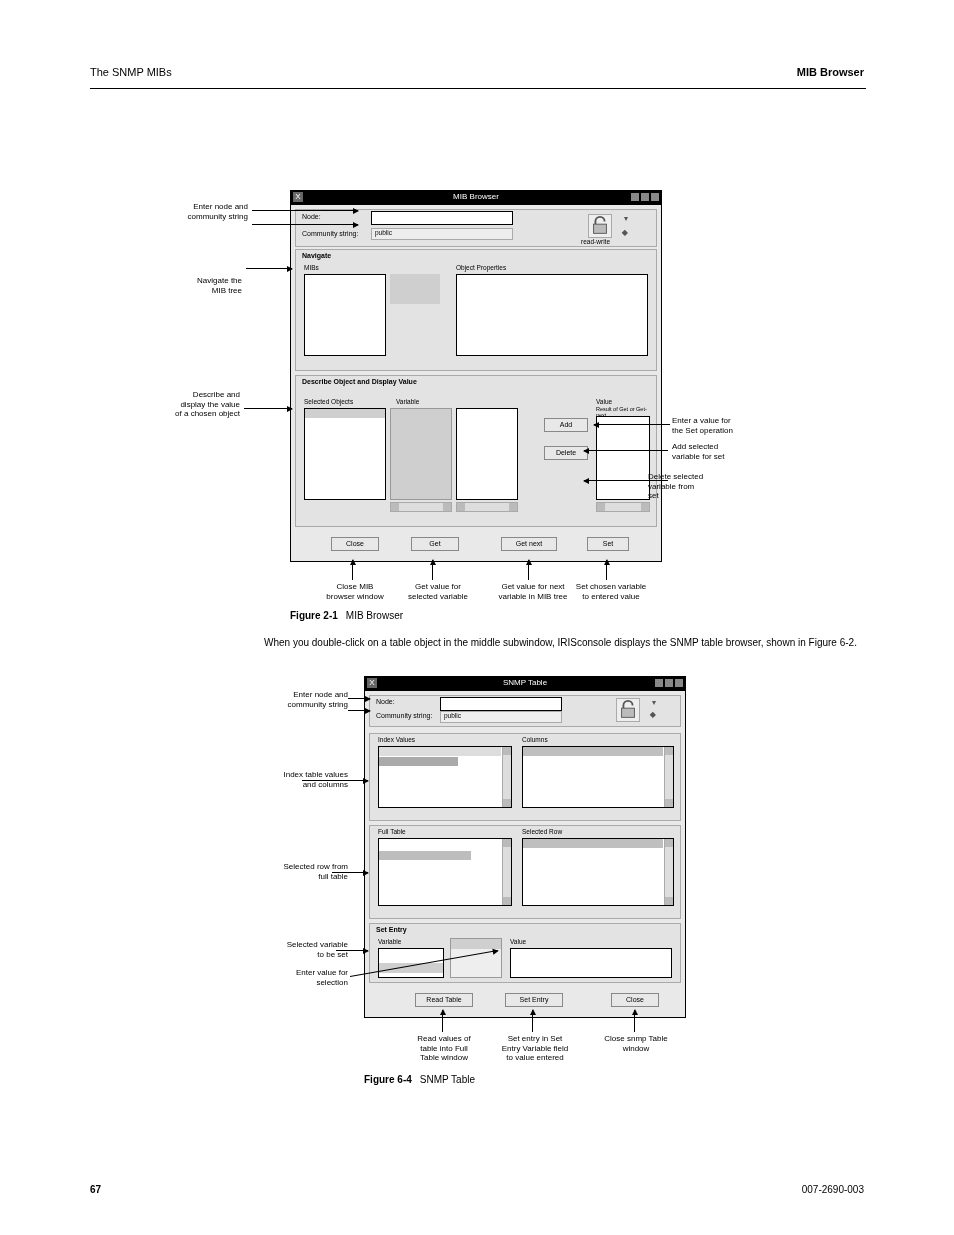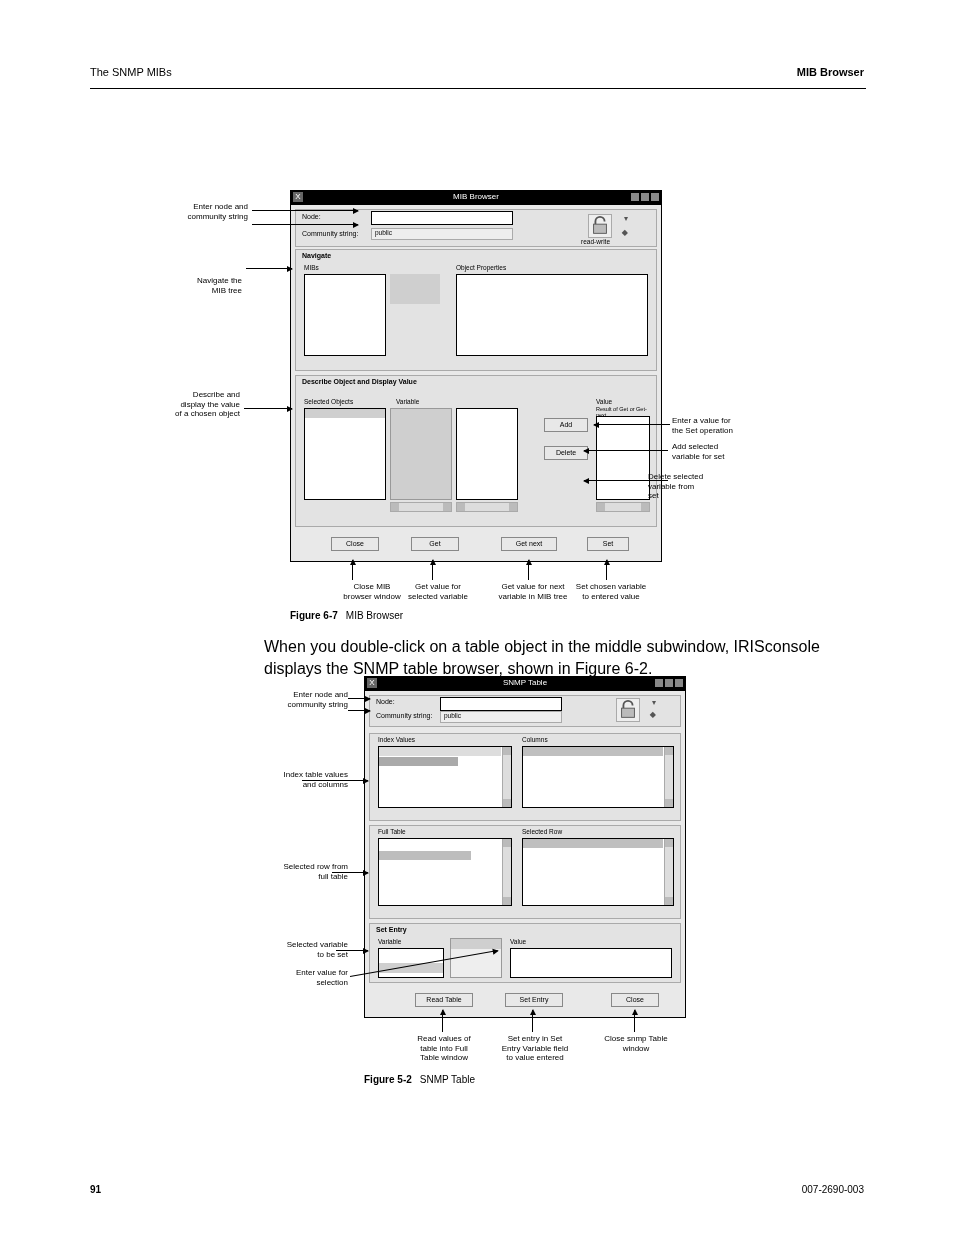--- a/index.html
+++ b/index.html
@@ -2,21 +2,21 @@
 <html><head>
 <meta charset="utf-8">
 <style>
   html,body{margin:0;padding:0;background:#fff;font-family:Helvetica,Arial,sans-serif;font-size:7px;color:#000;}
   .page{width:954px;height:1235px;position:relative;margin:0 auto;}
   .hr{position:absolute;left:90px;top:88px;width:776px;height:0;border-top:1px solid #000;}
   .header-left{position:absolute;left:90px;top:66px;font-size:11px;}
   .header-right{position:absolute;right:90px;top:66px;font-size:11px;font-weight:bold;}
   .caption{position:absolute;font-size:10px;}
   .caption b{font-weight:bold;margin-right:8px;}
-  .bodytext{position:absolute;font-size:16px;line-height:1.35;width:600px;}
+  .bodytext{position:absolute;font-size:10px;line-height:1.35;width:600px;}
   .footer-left{position:absolute;left:90px;bottom:40px;font-size:10px;font-weight:bold;}
   .footer-right{position:absolute;right:90px;bottom:40px;font-size:10px;}
 
   
   .fig{position:absolute;}
   .win {position:absolute;background:#e9e9e9;border:1px solid #000;}
   .titlebar{position:absolute;left:0;top:0;right:0;height:14px;background:#000;color:#fff;}
   .closeX{position:absolute;left:2px;top:1px;width:10px;height:10px;background:#666;color:#fff;text-align:center;line-height:10px;font-size:8px;}
   .wControls{position:absolute;right:2px;top:2px;display:flex;gap:2px;}
   .wControls span{width:8px;height:8px;background:#888;display:block;}
@@ -144,33 +144,33 @@
   <div class="callout r" style="left:672px;top:416px;width:110px;">Enter a value for<br>the Set operation</div>
   <div class="arrL" style="left:594px;top:424px;width:76px;"></div>
 
   <div class="callout r" style="left:672px;top:442px;width:110px;">Add selected<br>variable for set</div>
   <div class="arrL" style="left:584px;top:450px;width:84px;"></div>
 
   <div class="callout r" style="left:648px;top:472px;width:110px;">Delete selected<br>variable from<br>set</div>
   <div class="arrL" style="left:584px;top:480px;width:84px;"></div>
 
   <div class="arrU" style="left:352px;top:560px;height:20px;"></div>
-  <div class="callout c" style="left:327px;top:582px;width:90px;text-align:center;">Close MIB<br>browser window</div>
+  <div class="callout c" style="left:310px;top:582px;width:90px;text-align:center;">Close MIB<br>browser window</div>
 
   <div class="arrU" style="left:432px;top:560px;height:20px;"></div>
   <div class="callout c" style="left:388px;top:582px;width:100px;">Get value for<br>selected variable</div>
 
   <div class="arrU" style="left:528px;top:560px;height:20px;"></div>
   <div class="callout c" style="left:478px;top:582px;width:110px;">Get value for next<br>variable in MIB tree</div>
 
   <div class="arrU" style="left:606px;top:560px;height:20px;"></div>
   <div class="callout c" style="left:556px;top:582px;width:110px;">Set chosen variable<br>to entered value</div>
 
   <div class="caption" style="left:290px;top:610px;">
-    <b>Figure 6-7</b><span>MIB Browser</span>
+    <b>Figure 2-1</b><span>MIB Browser</span>
   </div>
 
   <div class="bodytext" style="left:264px;top:636px;">When you double-click on a table object in the middle subwindow, IRISconsole displays the SNMP table browser, shown in Figure 6-2.</div>
 
   <div class="fig" style="left:364px;top:676px;width:320px;height:340px;">
     <div class="win" style="left:0;top:0;width:320px;height:340px;">
       <div class="titlebar">
         <span class="closeX">X</span>
         <span style="position:absolute;left:50%;transform:translateX(-50%);top:1px;font-size:8px;">SNMP Table</span>
         <div class="wControls">
@@ -263,18 +263,18 @@
   <div class="arrU" style="left:442px;top:1010px;height:22px;"></div>
   <div class="callout c" style="left:394px;top:1034px;width:100px;">Read values of<br>table into Full<br>Table window</div>
 
   <div class="arrU" style="left:532px;top:1010px;height:22px;"></div>
   <div class="callout c" style="left:480px;top:1034px;width:110px;">Set entry in Set<br>Entry Variable field<br>to value entered</div>
 
   <div class="arrU" style="left:634px;top:1010px;height:22px;"></div>
   <div class="callout c" style="left:586px;top:1034px;width:100px;">Close snmp Table<br>window</div>
 
   <div class="caption" style="left:364px;top:1074px;">
-    <b>Figure 5-2</b><span>SNMP Table</span>
-  </div>
-
-  <div class="footer-left">91</div>
+    <b>Figure 6-4</b><span>SNMP Table</span>
+  </div>
+
+  <div class="footer-left">67</div>
   <div class="footer-right">007-2690-003</div>
 </div>
 
 </body></html>

